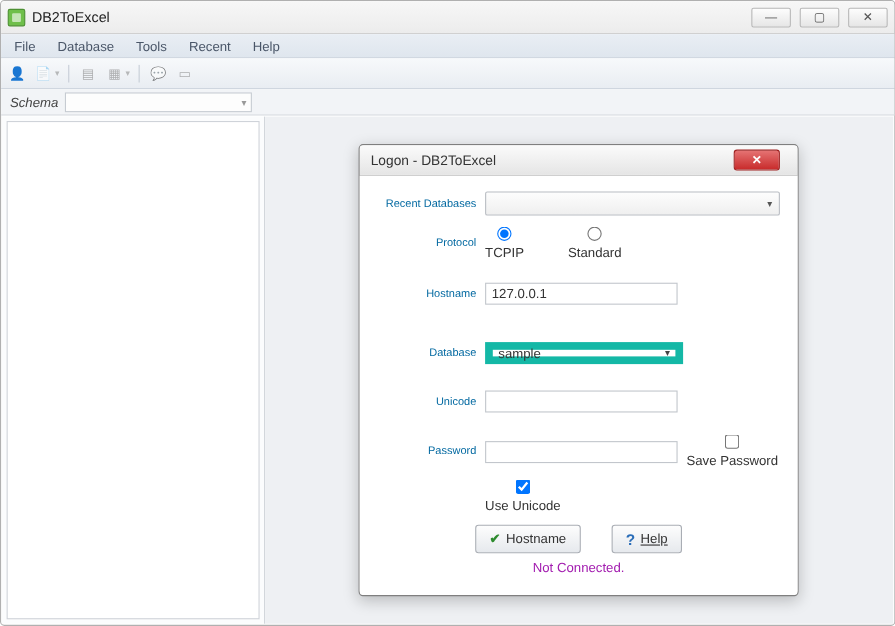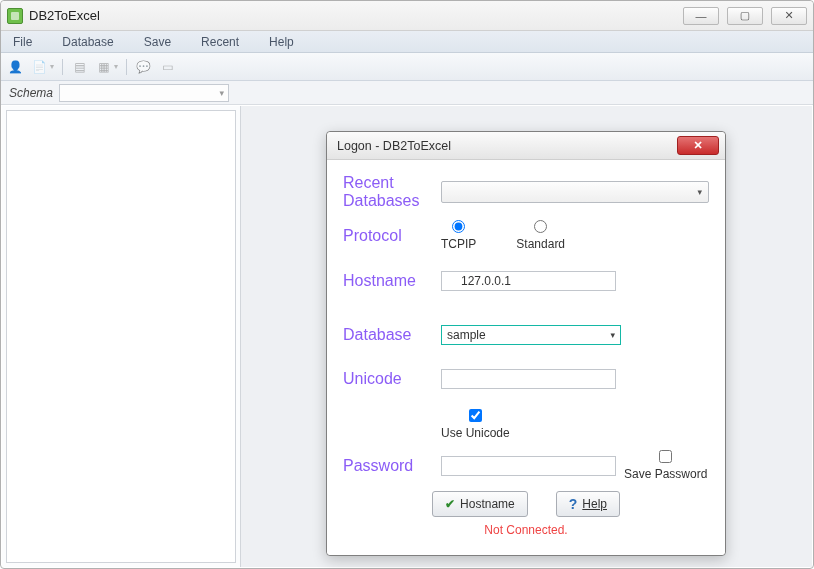--- a/index.html
+++ b/index.html
@@ -9,21 +9,21 @@
   
   .outer-window { width:814px; height:569px; border:1px solid #b0b0b0; border-radius:4px; background:#fff; position:relative; }
   .titlebar { height:30px; display:flex; align-items:center; justify-content:space-between; padding:4px 6px; background:linear-gradient(#f7f7f7,#ececec); border-bottom:1px solid #d0d0d0; border-radius:4px 4px 0 0; }
   .title-left { display:flex; align-items:center; gap:6px; }
   .title-text { font-size:13px; color:#222; }
   .win-controls { display:flex; gap:8px; }
   .win-btn { width:36px; height:18px; border:1px solid #b8b8b8; border-radius:2px; background:linear-gradient(#fdfdfd,#e6e6e6); display:flex; align-items:center; justify-content:center; font-size:11px; color:#555; cursor:default; }
   .win-btn.close { font-family:Arial,sans-serif; }
 
   
-  .menubar { height:22px; background:linear-gradient(#e9eef4,#dfe6ee); border-bottom:1px solid #c7d0da; display:flex; align-items:center; padding:0 4px; gap:14px; }
+  .menubar { height:22px; background:linear-gradient(#e9eef4,#dfe6ee); border-bottom:1px solid #c7d0da; display:flex; align-items:center; padding:0 4px; gap:4px; }
   .menu-item { padding:2px 8px; color:#4a5668; cursor:default; }
 
   
   .toolbar { height:28px; background:linear-gradient(#f7f9fb,#e9edf2); border-bottom:1px solid #cfd6df; display:flex; align-items:center; padding:0 6px; gap:6px; }
   .tb-btn { width:18px; height:18px; display:flex; align-items:center; justify-content:center; color:#777; cursor:default; }
   .tb-sep { width:1px; height:16px; background:#c6cdd6; margin:0 2px; }
   .tb-dd { display:flex; align-items:center; gap:1px; }
   .tb-dd .caret { font-size:8px; color:#888; }
   .tb-disabled { opacity:0.55; }
 
@@ -34,45 +34,45 @@
   .schema-combo .caret { font-size:9px; }
 
   
   .mainarea { position:absolute; top:105px; left:1px; right:1px; bottom:1px; display:flex; }
   .left-panel { width:239px; border-right:1px solid #d2d6db; background:#fbfcfd; padding:4px; }
   .tree-box { width:100%; height:100%; border:1px solid #cfd3d9; background:#fff; }
   .right-panel { flex:1; background:#eef0f3; position:relative; }
 
   
   .dialog { position:absolute; top:25px; left:85px; width:400px; border:1px solid #7f7f7f; border-radius:4px; background:#fff; box-shadow:0 4px 14px rgba(0,0,0,.22); }
-  .dlg-title { height:28px; background:linear-gradient(#fbfbfb,#e5e5e5); border-bottom:1px solid #cfcfcf; border-radius:4px 4px 0 0; display:flex; align-items:center; justify-content:space-between; padding:0 6px 0 10px; }
+  .dlg-title { height:28px; background:linear-gradient(#fbfbfb,#e5e5e5); border-bottom:1px solid #cfcfcf; border-radius:4px 4px 0 0; display:flex; align-items:center; justify-content:space-between; padding:0 16px 0 10px; }
   .dlg-title span { font-size:12.5px; color:#333; }
   .dlg-close { width:42px; height:19px; background:linear-gradient(#e57373,#c82b2b); border:1px solid #a02020; border-radius:3px; color:#fff; display:flex; align-items:center; justify-content:center; font-size:11px; font-weight:bold; cursor:default; }
   .dlg-body { padding:14px 16px 18px 16px; background:#fff; border-radius:0 0 4px 4px; }
   .form-row { display:flex; align-items:center; margin-bottom:10px; }
   .form-row.tight { margin-bottom:20px; }
-  .form-label { width:98px; padding-right:8px; color:#8b5cf6; font-size:16px; }
+  .form-label { width:98px; text-align:right; padding-right:8px; color:#0369a1; font-size:10px; }
   .form-ctrl { flex:1; display:flex; align-items:center; gap:14px; }
   .combo { flex:1; height:22px; border:1px solid #b8bcc2; border-radius:2px; background:linear-gradient(#fdfdfd,#efefef); display:flex; align-items:center; justify-content:space-between; padding:0 6px; color:#444; }
   .combo .caret { font-size:9px; color:#555; }
-  .txt { height:20px; border:1px solid #c2c6cc; padding:1px 19px; font-size:12px; color:#333; background:#fff; }
+  .txt { height:20px; border:1px solid #c2c6cc; padding:1px 5px; font-size:12px; color:#333; background:#fff; }
   .radio, .chk { display:flex; align-items:center; gap:4px;flex-direction:column; }
   .radio input, .chk input { margin:0; }
   .btn { height:26px; border:1px solid #a9adb4; border-radius:3px; background:linear-gradient(#fdfdfd,#e6e9ed); padding:0 12px; display:flex; align-items:center; gap:5px; cursor:default; }
   .btn-row { display:flex; justify-content:center; gap:28px; margin-top:4px; }
-  .status-line { text-align:center; margin-top:6px; color:#ef4444; font-size:12px; }
+  .status-line { text-align:center; margin-top:6px; color:#a21caf; font-size:12px; }
   .spacer { height:10px; }
   .section-gap { height:14px; }
 
   .icon-app { width:16px; height:16px; background:#6fbf4b; border:1px solid #4d9033; border-radius:2px; position:relative; }
   .icon-app:after { content:""; position:absolute; inset:3px; background:#fff; border-radius:1px; opacity:.6; }
 
   .help-u { text-decoration:underline; }
 
-  .db-combo { width:180px; height:20px; border:1px solid #14b8a6; background:#fff; display:flex; align-items:center; justify-content:space-between; padding:0 5px; }
+  .db-combo { width:180px; height:20px; border:7px solid #14b8a6; background:#fff; display:flex; align-items:center; justify-content:space-between; padding:0 5px; }
   .db-combo .caret { font-size:9px; color:#444; }
 </style>
 </head>
 <body>
 
 <div class="outer-window">
 
   <div class="titlebar">
     <div class="title-left">
       <span class="icon-app"></span>
@@ -81,21 +81,21 @@
     <div class="win-controls">
       <div class="win-btn">―</div>
       <div class="win-btn">▢</div>
       <div class="win-btn close">✕</div>
     </div>
   </div>
 
   <div class="menubar">
     <div class="menu-item">File</div>
     <div class="menu-item">Database</div>
-    <div class="menu-item">Save</div>
+    <div class="menu-item">Tools</div>
     <div class="menu-item">Recent</div>
     <div class="menu-item">Help</div>
   </div>
 
   <div class="toolbar">
     <div class="tb-btn">👤</div>
     <div class="tb-dd tb-disabled">
       <span class="tb-btn">📄</span>
       <span class="caret">▾</span>
     </div>
@@ -179,40 +179,40 @@
           <div class="section-gap"></div>
 
           <div class="form-row tight">
             <div class="form-label">Unicode</div>
             <div class="form-ctrl">
               <input class="txt" style="width: 175px;" value="">
             </div>
           </div>
 
           <div class="form-row">
-            <div class="form-label"></div>
-            <div class="form-ctrl">
-              <label class="chk">
-                <input type="checkbox" checked="" style="">
-                <span>Use Unicode</span>
-              </label>
-            </div>
-          </div>
-
-          <div class="form-row">
             <div class="form-label">Password</div>
             <div class="form-ctrl" style="gap:8px;">
               <input type="password" class="txt" style="width: 175px;" value="">
               <label class="chk">
                 <input type="checkbox" style="">
                 <span>Save Password</span>
               </label>
             </div>
           </div>
 
+          <div class="form-row">
+            <div class="form-label"></div>
+            <div class="form-ctrl">
+              <label class="chk">
+                <input type="checkbox" checked="" style="">
+                <span>Use Unicode</span>
+              </label>
+            </div>
+          </div>
+
           <div class="btn-row">
             <div class="btn">
               <span style="color:#2e8b2e;font-weight:bold">✔</span>
               <span>Hostname</span>
             </div>
             <div class="btn">
               <span style="color:#2a6db8;font-weight:bold;font-size:14px">?</span>
               <span class="help-u">Help</span>
             </div>
           </div>

